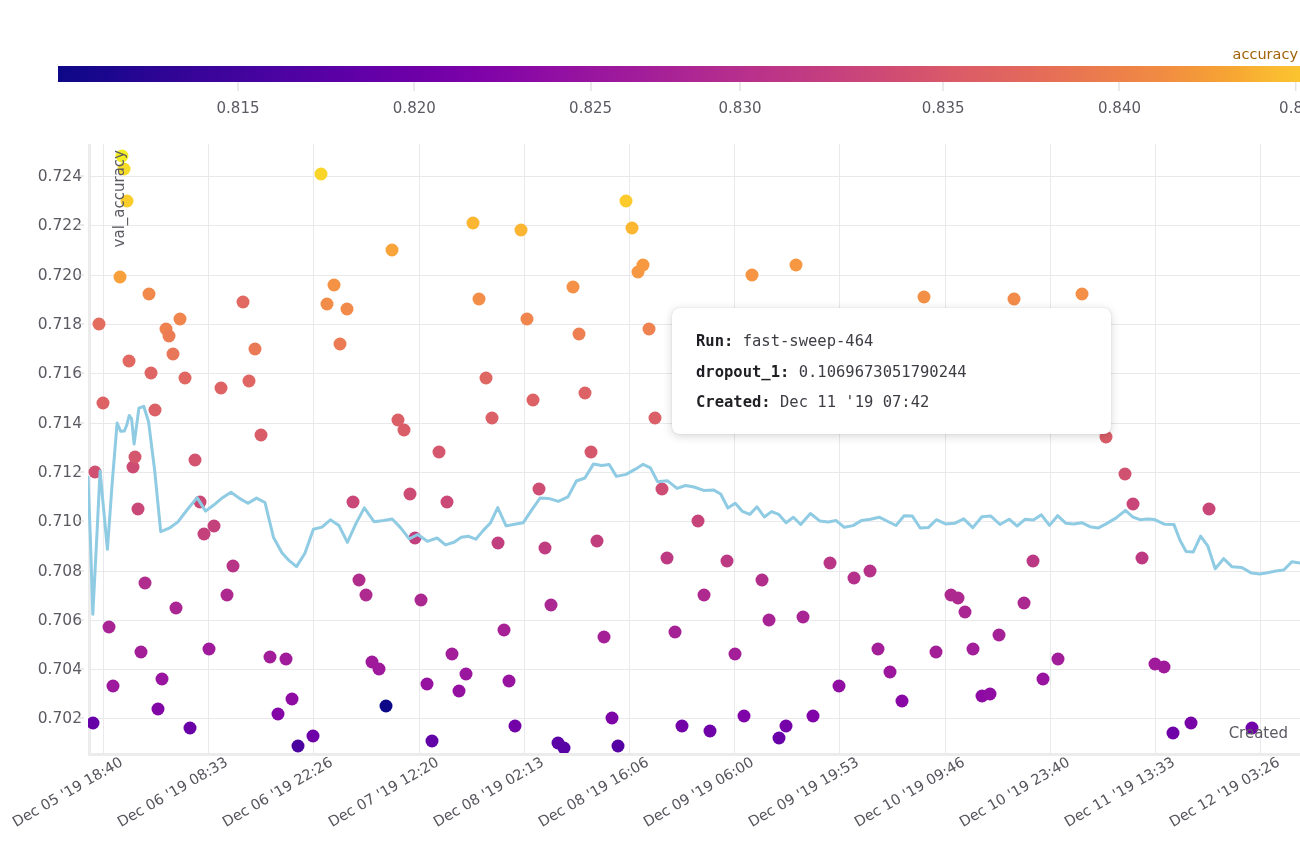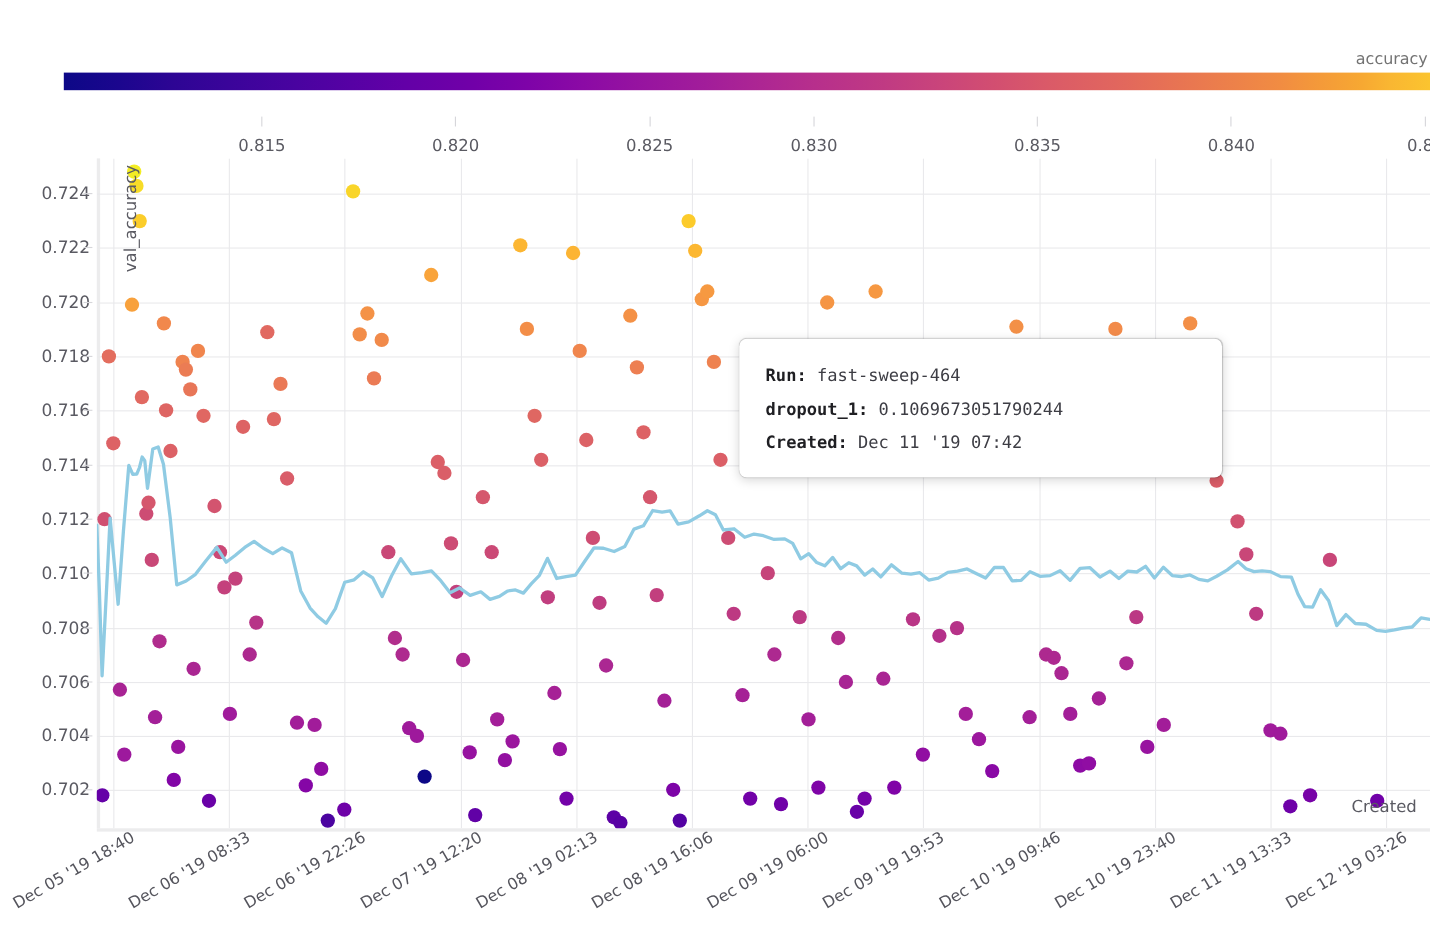--- a/index.html
+++ b/index.html
@@ -19,36 +19,36 @@
     text-align:center;
     font-size:17px;font-weight:700;color:#3b3b42;
     line-height:28px;
     letter-spacing:.1px;
   }
 
   
   .cbar-wrap{position:absolute;left:0;top:50px;width:1300px;height:80px;}
   .cbar-title{
     position:absolute;right:2px;top:-4px;
-    font-size:14.5px;color:#737373;
+    font-size:14.5px;color:#a16207;
     white-space:nowrap;
   }
   .cbar{
     position:absolute;left:58px;top:16px;
     width:1242px;height:16px;
     background:linear-gradient(to right,
       #0d0887 0%,  #1b068e 4%,  #2d0594 8%,  #3a049a 12%,
       #4903a0 17%, #5601a4 21%, #6300a7 25%, #7100a8 30%,
       #7e03a8 34%, #8b0aa5 38%, #9613a0 42%, #a21d9a 47%,
       #ad2693 51%, #b72f8c 55%, #c03a83 60%, #c9447b 64%,
       #d24e71 68%, #da5a68 72%, #e1665e 77%, #e77254 81%,
       #ec7f4b 85%, #f18c42 89%, #f49a39 92%, #f7a832 95%,
       #f9b632 97%, #fbc42f 100%);
   }
-  .cbar-ticks{position:absolute;left:0;top:32px;width:1300px;height:48px;margin-top:24px;}
+  .cbar-ticks{position:absolute;left:0;top:32px;width:1300px;height:48px;}
   .cbar-tick{position:absolute;top:0;transform:translateX(-50%);text-align:center;}
   .cbar-tick .tline{
     display:block;width:1px;height:9px;background:#d6d6da;margin:0 auto;
   }
   .cbar-tick .tlabel{
     display:block;margin-top:8px;font-size:15px;color:#5a5a62;white-space:nowrap;
   }
 
   
   .plot-area{

